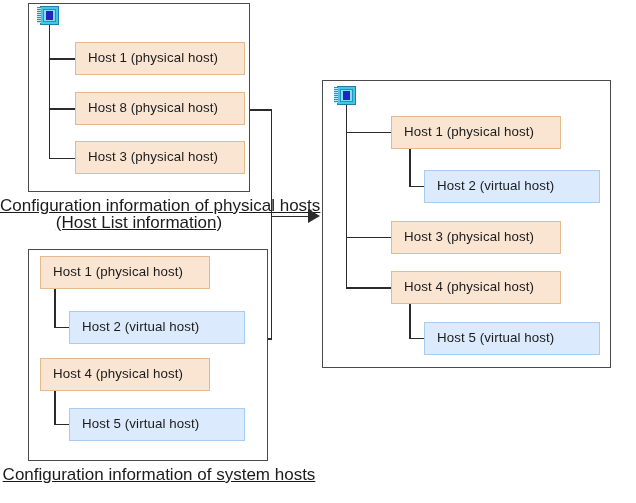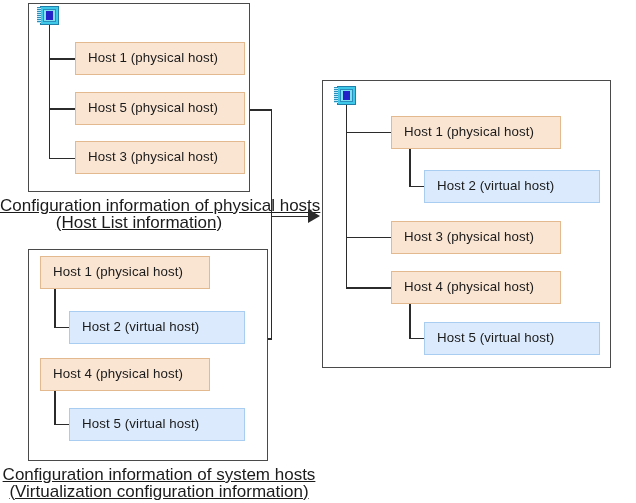--- a/index.html
+++ b/index.html
@@ -156,21 +156,21 @@
     <div class="frame-inner"></div>
   </div>
 
   <div class="line v" style="left:48.5px; top:25px; height:134px;"></div>
 
   <div class="line h" style="left:48.5px; top:58px;  width:27px;"></div>
   <div class="line h" style="left:48.5px; top:108px; width:27px;"></div>
   <div class="line h" style="left:48.5px; top:157.5px; width:27px;"></div>
 
   <div class="host-box physical" id="p-host1">Host 1 (physical host)</div>
-  <div class="host-box physical" id="p-host2">Host 5 (physical host)</div>
+  <div class="host-box physical" id="p-host2">Host 8 (physical host)</div>
   <div class="host-box physical" id="p-host3">Host 3 (physical host)</div>
 
   <div class="caption" id="caption-physical">
     <span class="line1">Configuration information of physical hosts</span>
     <span class="line2">(Host List information)</span>
   </div>
 
   <div class="panel" id="panel-virtual"></div>
 
   <div class="line v" style="left:54px; top:289px; height:39px;"></div>
@@ -179,21 +179,20 @@
   <div class="line v" style="left:54px; top:391px; height:33px;"></div>
   <div class="line h" style="left:54px; top:423.5px; width:15px;"></div>
 
   <div class="host-box physical" id="v-host1">Host 1 (physical host)</div>
   <div class="host-box virtual" id="v-host2">Host 2 (virtual host)</div>
   <div class="host-box physical" id="v-host4">Host 4 (physical host)</div>
   <div class="host-box virtual" id="v-host5">Host 5 (virtual host)</div>
 
   <div class="caption" id="caption-virtual">
     <span class="line1">Configuration information of system hosts</span>
-    <span class="line2">(Virtualization configuration information)</span>
   </div>
 
   <div>
 
     <div class="line h" style="left:250px; top:109px; width:22px;"></div>
 
     <div class="line h" style="left:268px; top:338px; width:4px;"></div>
 
     <div class="line v" style="left:270.5px; top:109px; height:231px;"></div>
 

